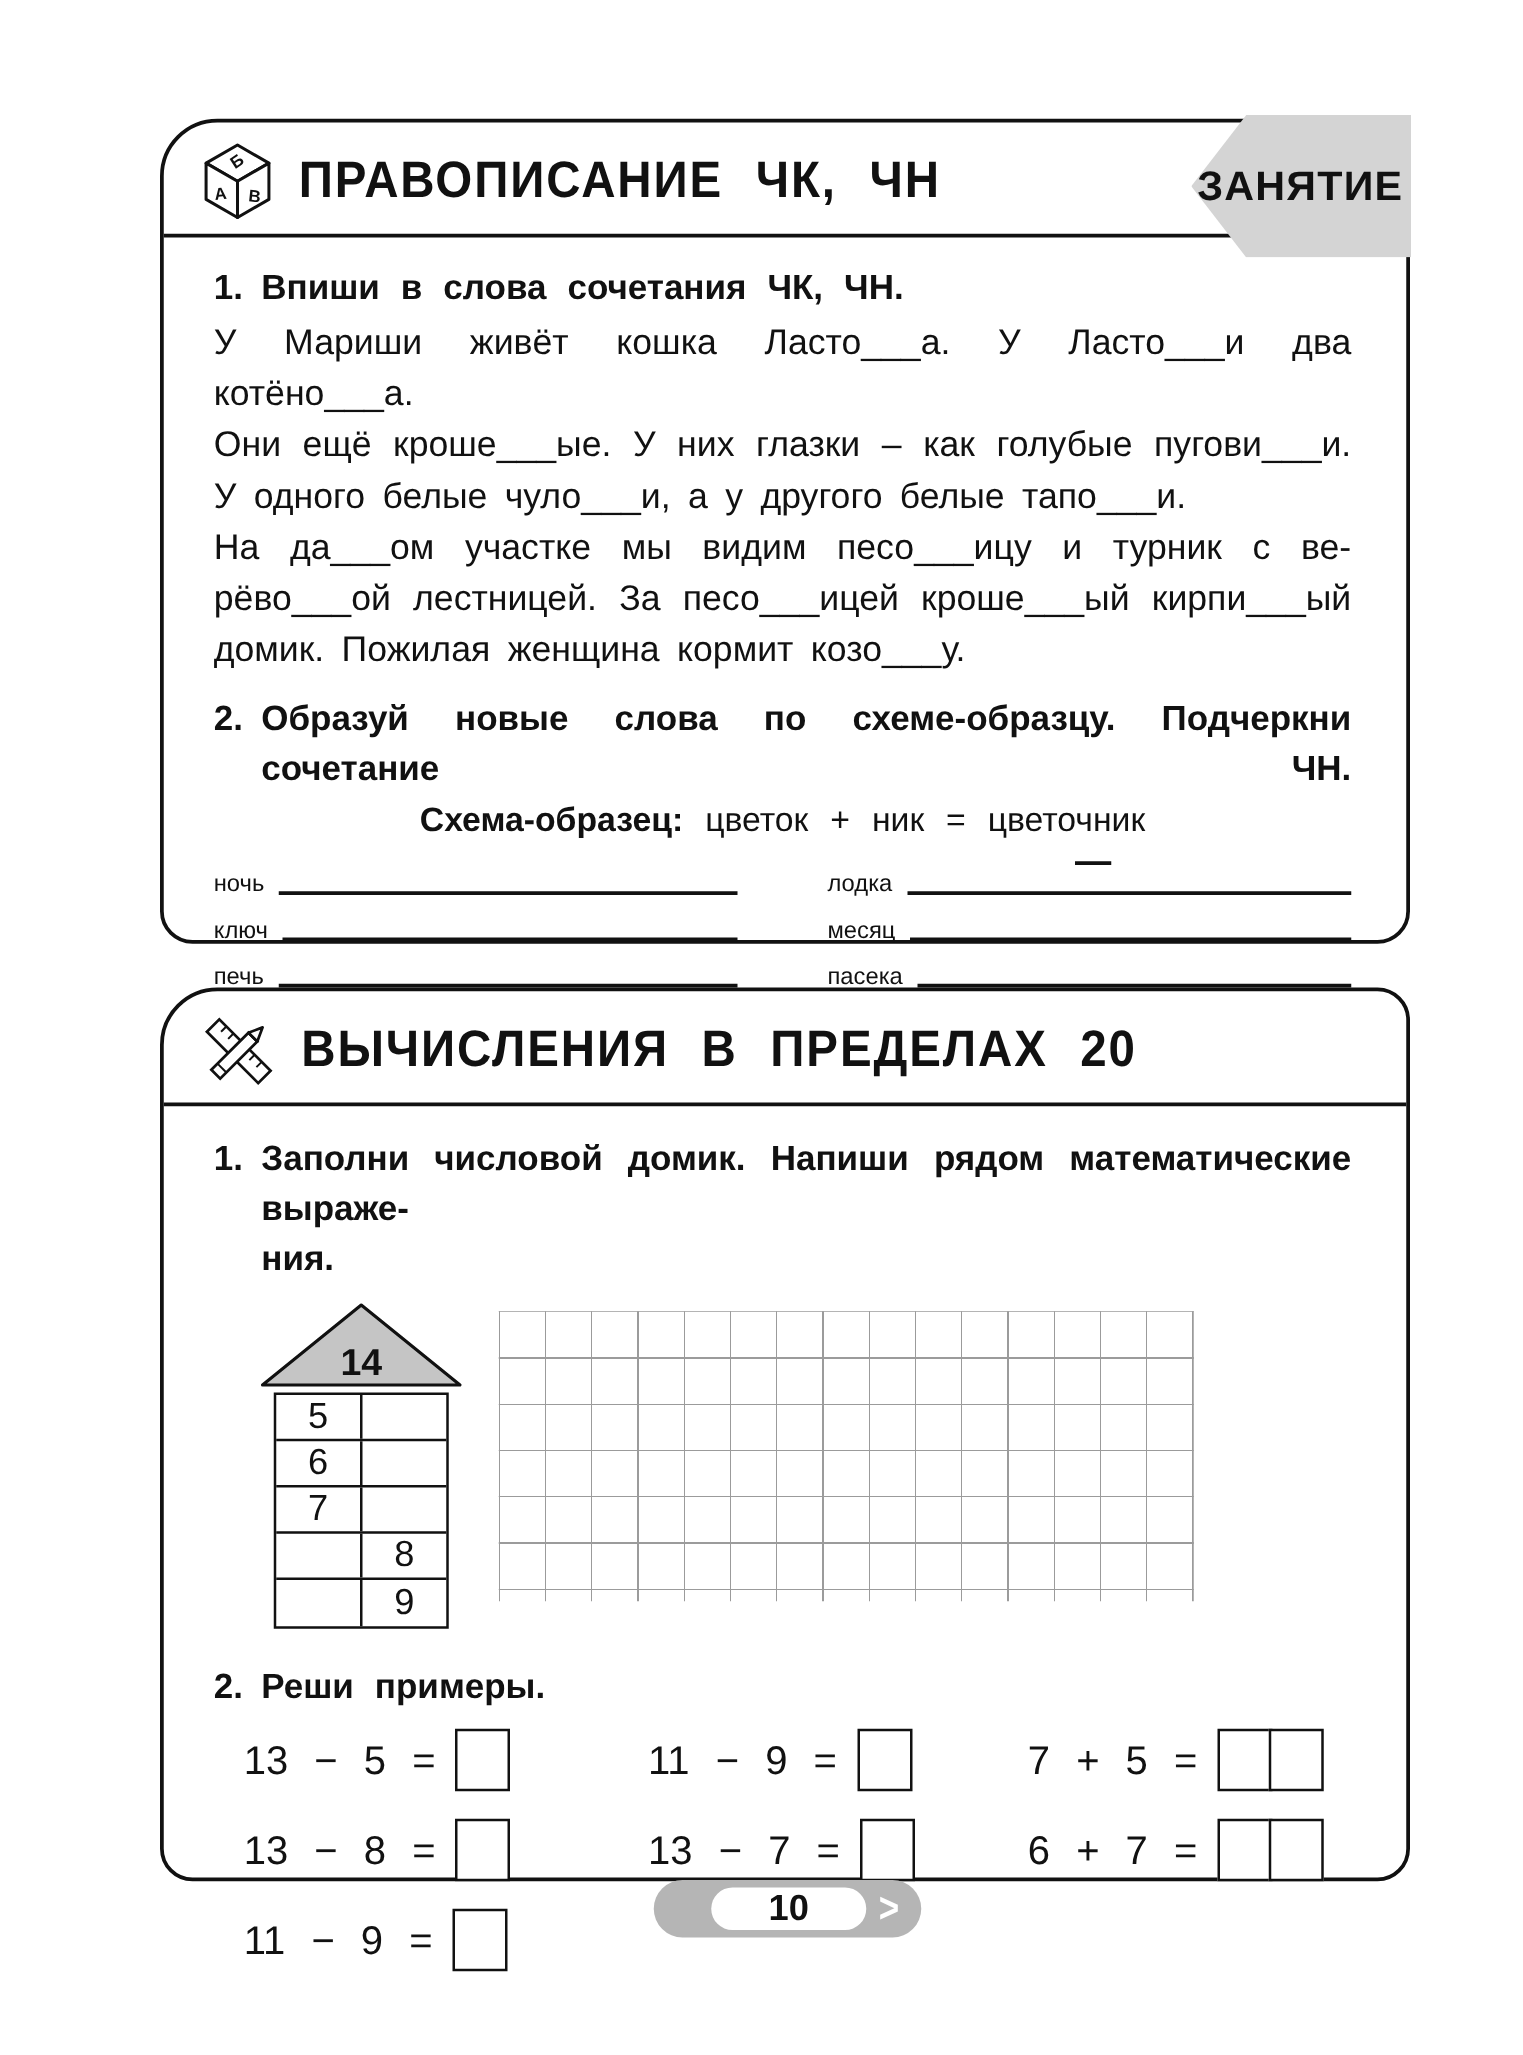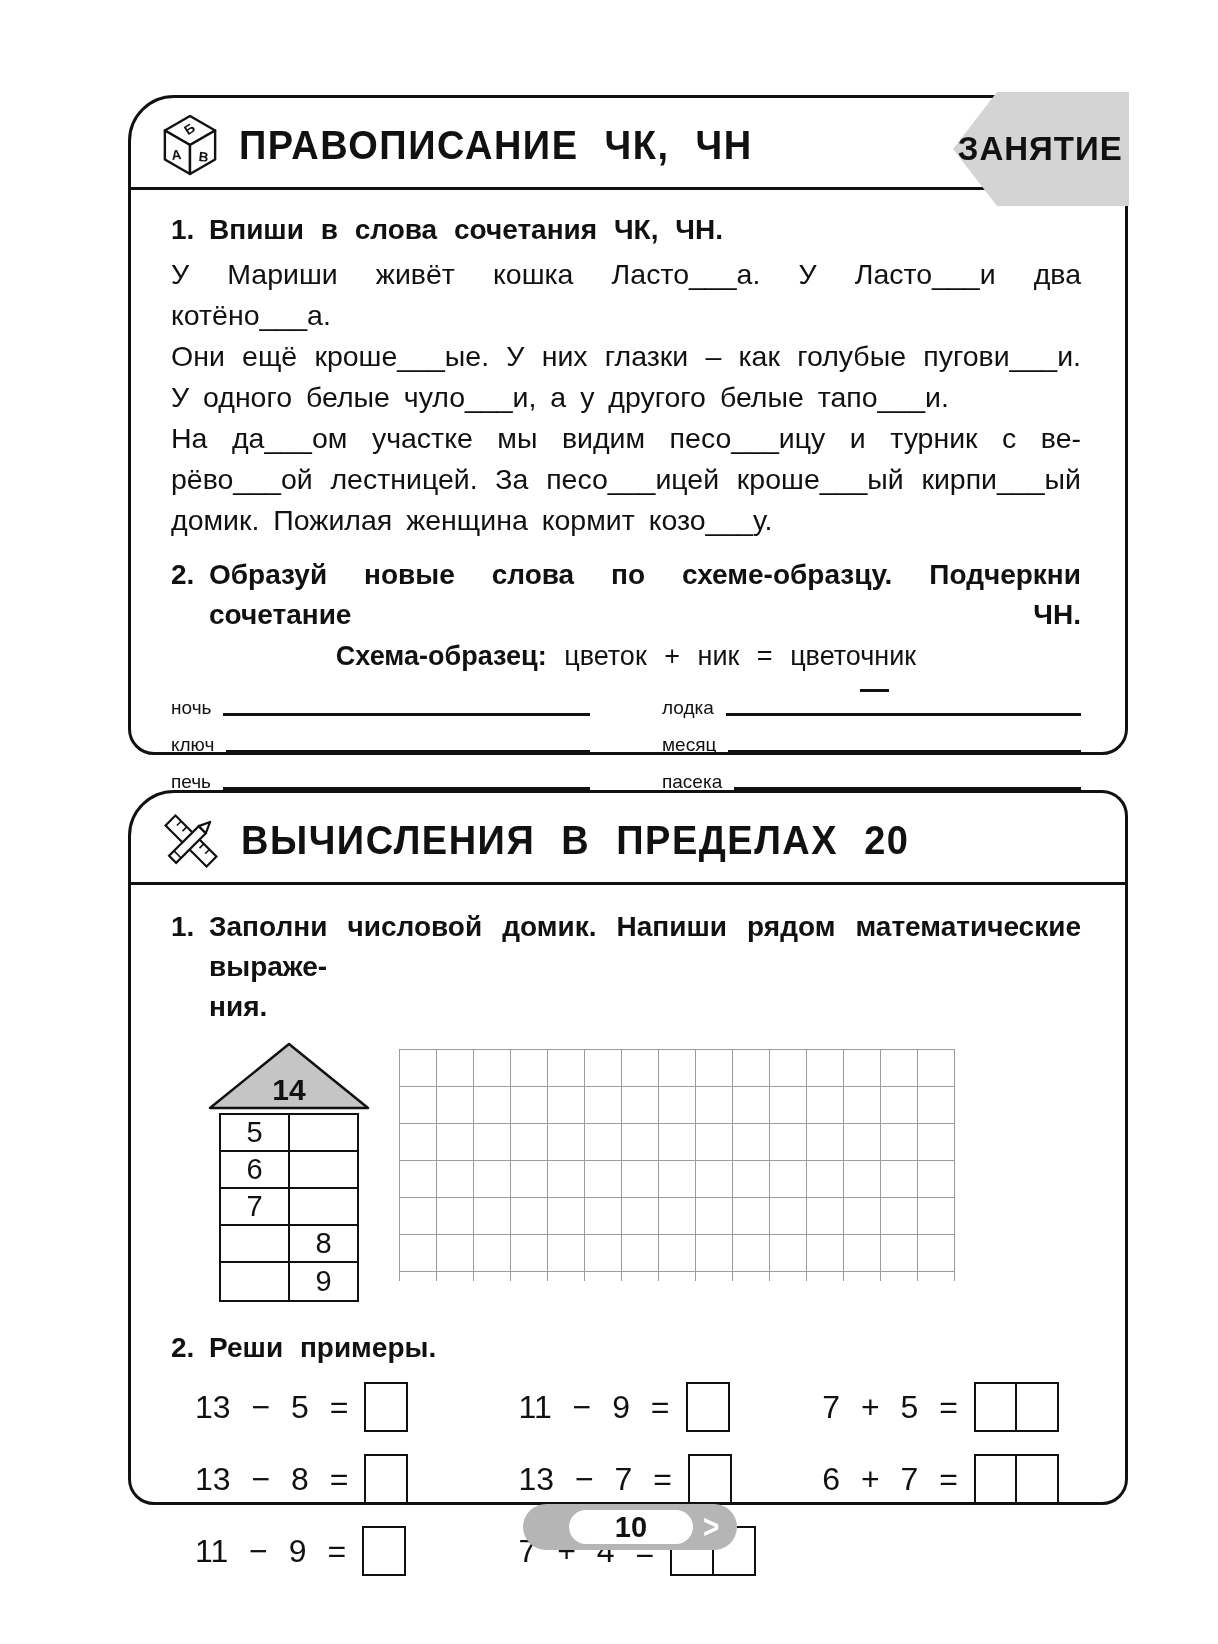--- a/index.html
+++ b/index.html
@@ -334,27 +334,20 @@
             <span class="abox"></span>
             <span class="abox"></span>
           </span>
         </div>
         <div class="eq">
           <span class="eq-expr">11 − 9 =</span>
           <span class="eq-boxes">
             <span class="abox"></span>
           </span>
         </div>
-        <div class="eq">
-          <span class="eq-expr">7 + 4 =</span>
-          <span class="eq-boxes">
-            <span class="abox"></span>
-            <span class="abox"></span>
-          </span>
-        </div>
       </div>
   </div>
 </section>
 
 <div class="pager">
   <span class="page-num-pill">
     <span>10</span>
   </span>
   <span class="next-arrow">&gt;</span>
 </div>

